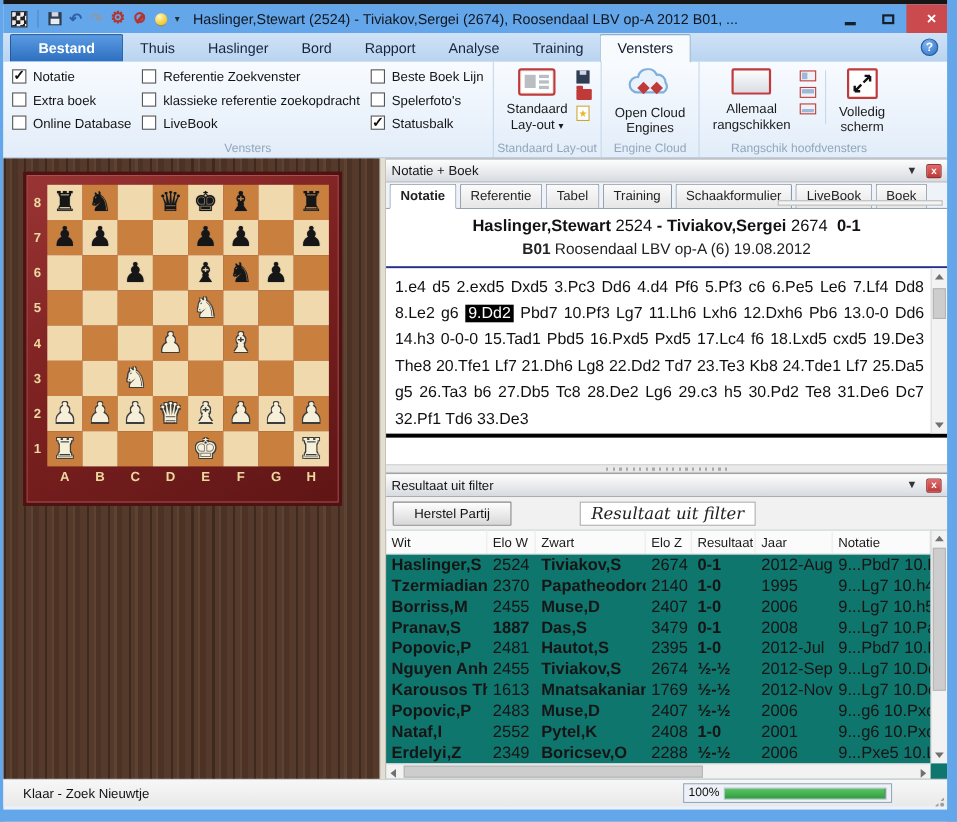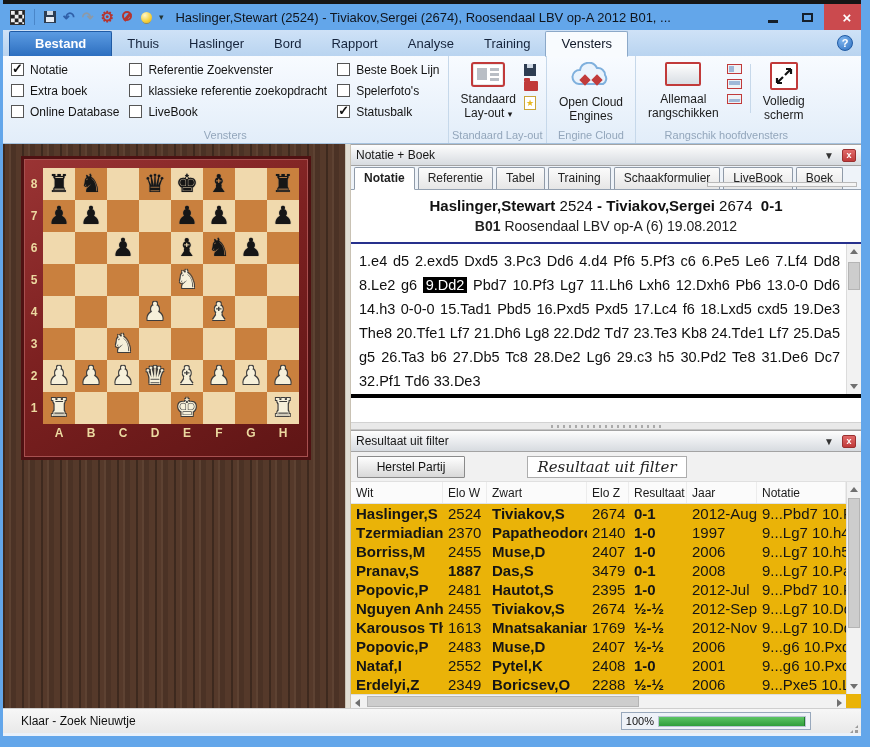--- a/index.html
+++ b/index.html
@@ -106,21 +106,21 @@
   .vs-down { bottom:5px; border-top:5px solid #707070; }
   .vs-thumb { position:absolute; left:1px; width:12px; background:#cdcdcd; border:1px solid #b5b5b5; }
   .thick-sep { height:4px; background:#000; }
   .book-area { height:24px; background:#fff; }
   .hsplit { height:8px; background:#e9e9e9; border-top:1px solid #d2d2d2; border-bottom:1px solid #c4c4c4; display:flex; align-items:center; justify-content:center; }
   .hsplit .grip { width:110px; height:3px; background:repeating-linear-gradient(90deg,#a9a9a9 0 2px, transparent 2px 6px); }
   
   .filter-toolbar { height:30px; background:#f1f1f1; display:flex; align-items:center; padding:0 6px; border-bottom:1px solid #e0e0e0; }
   .btn { border:1px solid #8a8a8a; background:linear-gradient(#fefefe,#d8d8d8); font-size:12px; color:#111; padding:3px 0; width:108px; text-align:center; border-radius:1px; }
   .filter-box { border:1px solid #adadad; background:#fff; font-family:"DejaVu Serif", serif; font-style:italic; font-size:15px; color:#222; width:160px; text-align:center; padding:1px 0; margin-left:62px; }
-  .table-wrap { position:relative; padding-right:15px; flex:1; background:#eab308; }
+  .table-wrap { position:relative; padding-right:15px; flex:1; background:#0f766e; }
   .thead { display:flex; height:22px; align-items:center; background:#fbfbfb; border-bottom:1px solid #dfe3e9; color:#1a1a1a; font-size:12px; }
   .th { padding-left:5px; border-right:1px solid #ececec; height:100%; display:flex; align-items:center; white-space:nowrap; overflow:hidden; }
   .trow { display:flex; height:19px; align-items:center; font-size:15px; color:#151515; }
   .td { padding-left:5px; white-space:nowrap; overflow:hidden; }
   .td.bold { font-weight:bold; }
   .hscroll { position:absolute; left:0; right:15px; bottom:0; height:14px; background:#f2f2f2; border-top:1px solid #dcdcdc; }
   .hs-arrow { position:absolute; top:4px; width:0; height:0; border-top:4px solid transparent; border-bottom:4px solid transparent; }
   .hs-left { left:4px; border-right:5px solid #707070; }
   .hs-right { right:4px; border-left:5px solid #707070; }
   .hs-thumb { position:absolute; top:1px; height:11px; left:16px; width:55%; background:#cdcdcd; border:1px solid #b5b5b5; }
@@ -521,21 +521,21 @@
               <div class="td bold" style="width: 58px;">0-1</div>
               <div class="td" style="width: 70px;">2012-Aug</div>
               <div class="td" style="width: 89px;">9...Pbd7 10.Pf3 L</div>
             </div>
             <div class="trow">
               <div class="td bold" style="width: 92px;">Tzermiadianos..</div>
               <div class="td" style="width: 44px;">2370</div>
               <div class="td bold" style="width: 100px;">Papatheodorou..</div>
               <div class="td" style="width: 42px;">2140</div>
               <div class="td bold" style="width: 58px;">1-0</div>
-              <div class="td" style="width: 70px;">1997</div>
+              <div class="td" style="width: 70px;">1995</div>
               <div class="td" style="width: 89px;">9...Lg7 10.h4 h5 1</div>
             </div>
             <div class="trow">
               <div class="td bold" style="width: 92px;">Borriss,M</div>
               <div class="td" style="width: 44px;">2455</div>
               <div class="td bold" style="width: 100px;">Muse,D</div>
               <div class="td" style="width: 42px;">2407</div>
               <div class="td bold" style="width: 58px;">1-0</div>
               <div class="td" style="width: 70px;">2006</div>
               <div class="td" style="width: 89px;">9...Lg7 10.h5 Pd5</div>

